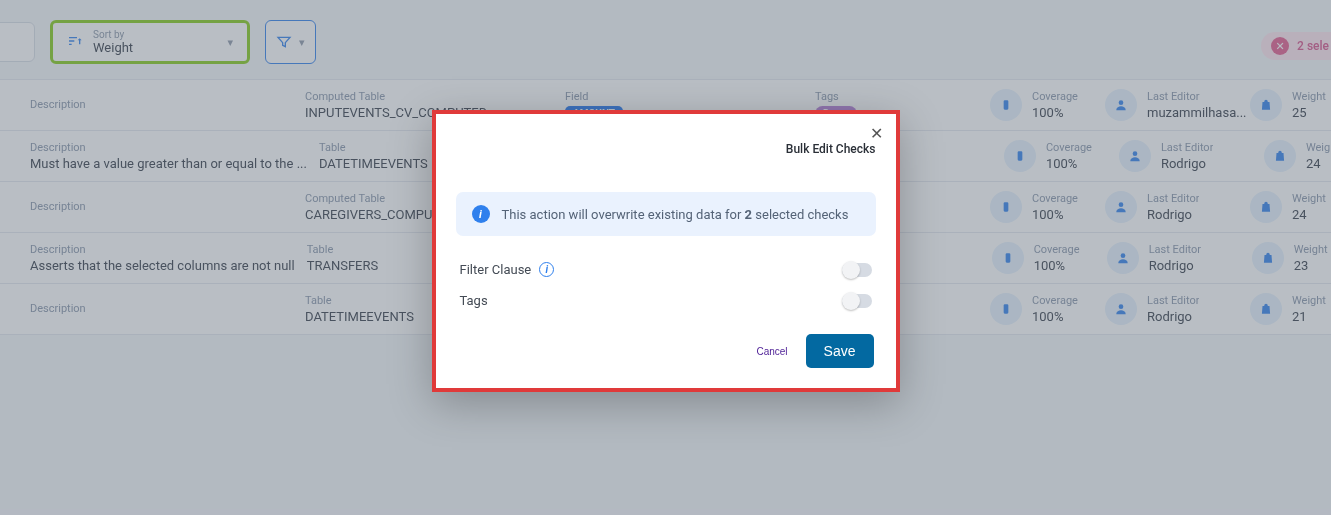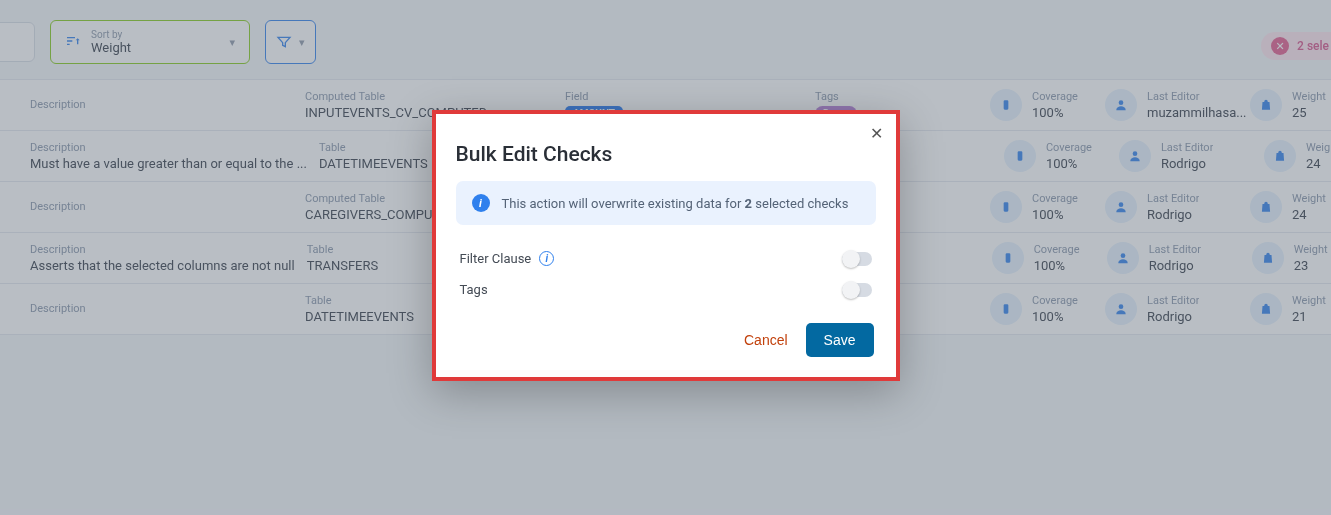--- a/index.html
+++ b/index.html
@@ -19,21 +19,21 @@
 
     
     .toolbar {
       display:flex;
       align-items:center;
       padding:20px 15px 15px 15px;
       gap:15px;
     }
     .tool-empty { width:60px; height:40px; border:1px solid #d8dee6; border-radius:6px; background:#fff; margin-left:-40px; }
     .sortby {
-      border:1px solid #84cc16; border-radius:6px; background:#fff;
+      border:3px solid #84cc16; border-radius:6px; background:#fff;
       display:flex; align-items:center; gap:10px; padding:7px 14px; height:44px; width:200px;
       cursor:pointer;
     }
     .sort-icon { color:#2f80ed; font-size:14px; font-weight:600; }
     .sort-text { flex:1; }
     .sort-label { font-size:10px; color:#8996a8; }
     .sort-value { font-size:13px; color:#333b47; }
     .caret { color:#8d97a8; font-size:11px; }
     .filter-btn {
       border:1px solid #2f80ed; color:#2f80ed; border-radius:6px; background:#fff;
@@ -87,21 +87,21 @@
     .dimmer {
       position:absolute; inset:0; background:rgba(100,110,125,0.45);
     }
 
     
     .modal {
       position:absolute; top:110px; left:50%; transform:translateX(-50%);
       width:468px; background:#fff; border:4px solid #e03a3a; box-shadow:0 12px 40px rgba(0,0,0,.25);
     }
     .modal-close { position:absolute; top:10px; right:12px; cursor:pointer; color:#555; font-size:16px; }
-    .modal-title { text-align:left; font-size:21px; padding:28px 20px 15px; color:#2a2f37; font-weight:500; }
+    .modal-title { text-align:right; font-size:12px; padding:28px 20px 36px; color:#2a2f37; font-weight:500; }
     .info-bar {
       margin:0 20px 18px 20px; background:#eaf2fe; border-radius:7px;
       display:flex; align-items:center; gap:12px; padding:13px 16px; color:#546377; font-size:13px;
     }
     .info-ic {
       width:18px; height:18px; border-radius:50%; background:#2f80ed; color:#fff;
       display:flex; align-items:center; justify-content:center; font-size:11px; font-style:italic; font-weight:700;
     }
     .opt-row {
       display:flex; align-items:center; justify-content:space-between;
@@ -113,21 +113,21 @@
       width:15px; height:15px; border-radius:50%; border:1.5px solid #2f80ed; color:#2f80ed;
       font-size:10px; font-style:italic; font-weight:700;
     }
 
     .switch { width:30px; height:14px; background:#d6dbe3; border-radius:8px; position:relative; cursor:pointer; }
     .switch::after { content:""; position:absolute; top:-2px; left:0; width:18px; height:18px; border-radius:50%; background:#f2f3f5; box-shadow:0 1px 2px rgba(0,0,0,.25); }
 
     .modal-actions {
       display:flex; justify-content:flex-end; gap:18px; padding:18px 22px 20px 22px;
     }
-    .btn-cancel { background:none; border:none; color:#c2410c; font-size:14px; cursor:pointer; }
+    .btn-cancel { background:none; border:none; color:#4c1d95; font-size:10px; cursor:pointer; }
     .btn-save { background:#0369a1; color:#fff; border:none; padding:9px 18px; border-radius:5px; font-size:14px; cursor:pointer;text-align:right; }
   </style>
 </head>
 <body>
 
 <div class="page">
   <div class="content">
 
     <div class="toolbar">
       <div class="tool-empty"></div>

